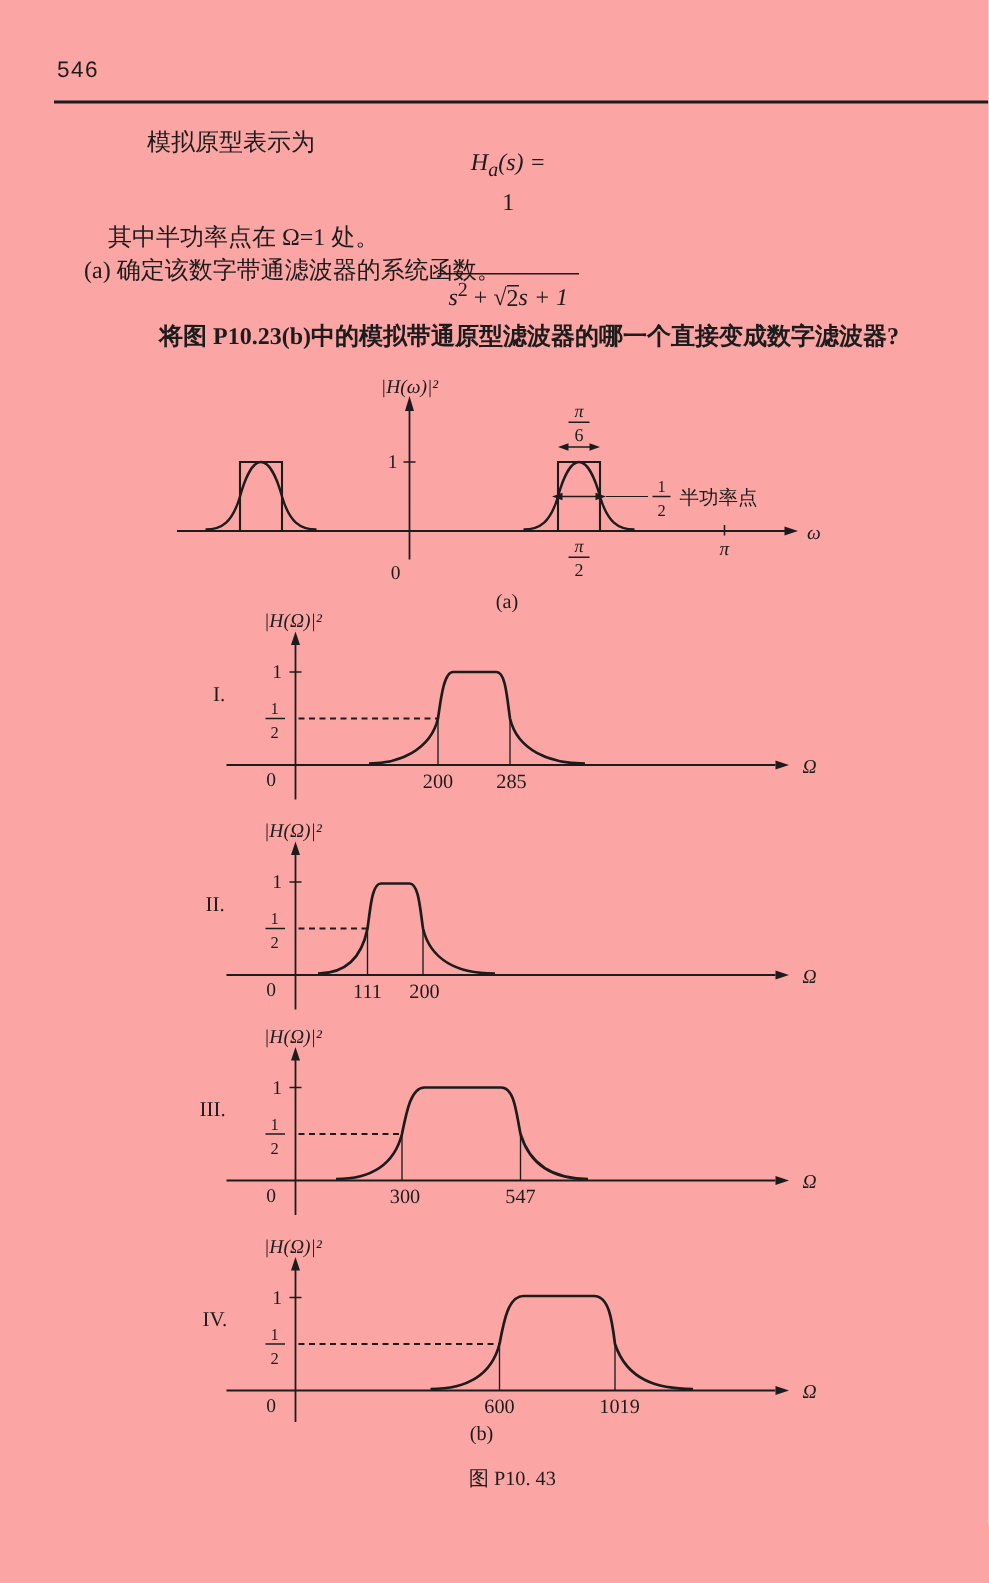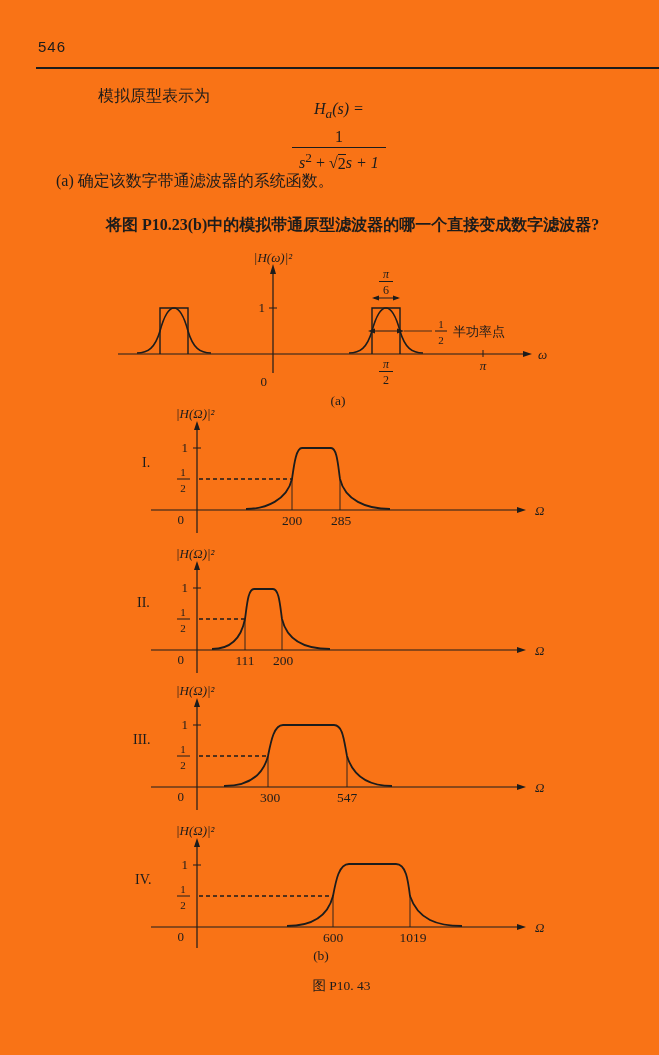--- a/index.html
+++ b/index.html
@@ -1,30 +1,30 @@
 <!DOCTYPE html>
 <html><head>
 <meta charset="utf-8">
 <style>
   html,body { margin:0; padding:0; background:#e8e8e8; }
   .page {
     position:relative; width:659px; height:1055px; margin:0 auto;
-    background:#f97316; color:#1c1c1c; overflow:hidden;
+    background:#fca5a5; color:#1c1c1c; overflow:hidden;
     font-family:"Liberation Serif","DejaVu Serif",serif;
   }
   .abs { position:absolute; }
   .pageno { font-family:"Liberation Sans","DejaVu Sans",sans-serif; font-size:15px; letter-spacing:1px; }
   .htitle { font-size:12.5px; font-weight:600; text-align:center; letter-spacing:0.5px; }
   .hrule { background:#1c1c1c; height:2px; }
   .bodytext { font-size:16px; line-height:19px; white-space:nowrap; }
   .math { font-size:16px; display:flex; align-items:center; gap:6px;flex-direction:column; }
   .mi { font-style:italic; }
   .frac { display:inline-flex; flex-direction:column; align-items:center; vertical-align:middle; }
   .frac .num { padding:0 4px 1px; }
-  .frac .den { border-top:1.3px solid #1c1c1c; padding:2px 7px 0; }
+  .frac .den { border-top:1.3px solid #1c1c1c; padding:2px 7px 0;margin-top:36px; }
   .rad { border-top:1.2px solid #1c1c1c; }
   svg text { fill:#1c1c1c; font-family:"Liberation Serif","DejaVu Serif",serif; }
   .cap { font-size:13.5px; text-align:center; }
 </style>
 </head>
 <body>
 
 <div class="page">
 
   <div class="abs pageno" style="left:38px; top:38px;">546</div>
@@ -33,20 +33,21 @@
   <div class="abs bodytext" style="left:98px; top:86px;">模拟原型表示为</div>
 
   <div class="abs math" style="left:292px; top:100px;">
     <span><span class="mi">H</span><sub class="mi">a</sub><span class="mi">(s) =</span></span>
     <span class="frac">
       <span class="num">1</span>
       <span class="den"><span class="mi">s</span><sup>2</sup><span> + </span><span>√</span><span class="rad">2</span><span class="mi">s + 1</span></span>
     </span>
   </div>
 
+  <div class="abs bodytext" style="left:72px; top:149px;">其中半功率点在 Ω=1 处。</div>
   <div class="abs bodytext" style="left:56px; top:171px;">(a) 确定该数字带通滤波器的系统函数。</div>
   <div class="abs bodytext" style="left:106px; top:215px;font-weight:bold;">将图 P10.23(b)中的模拟带通原型滤波器的哪一个直接变成数字滤波器?</div>
 
   <svg class="abs" style="left:0; top:253px;" width="659" height="157" viewBox="0 0 659 157">
 
     <line x1="273" y1="20" x2="273" y2="120" stroke="#1c1c1c" stroke-width="1.2"></line>
     <polygon points="273,11 270,21 276,21" fill="#1c1c1c"></polygon>
     <text x="273" y="9" font-size="13" font-style="italic" text-anchor="middle">|H(ω)|²</text>
 
     <line x1="118" y1="101" x2="524" y2="101" stroke="#1c1c1c" stroke-width="1.2"></line>

